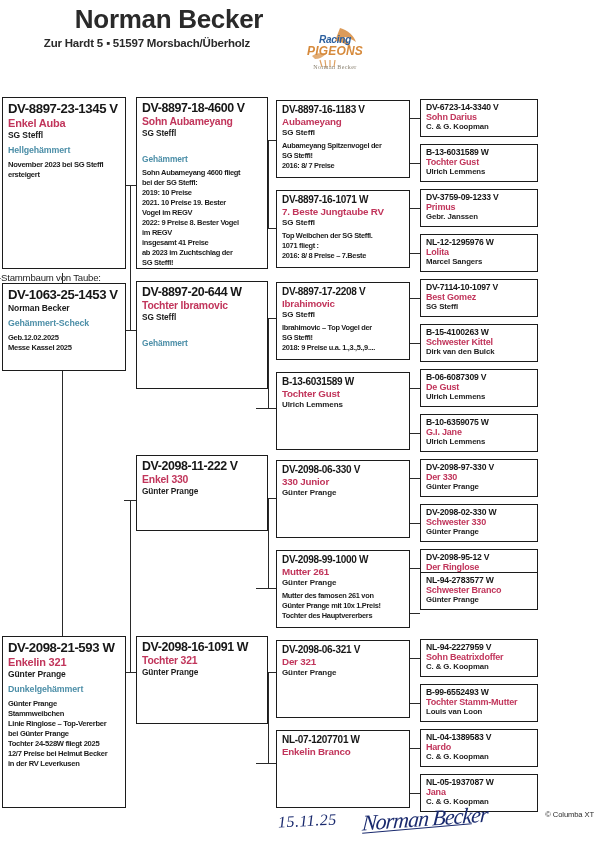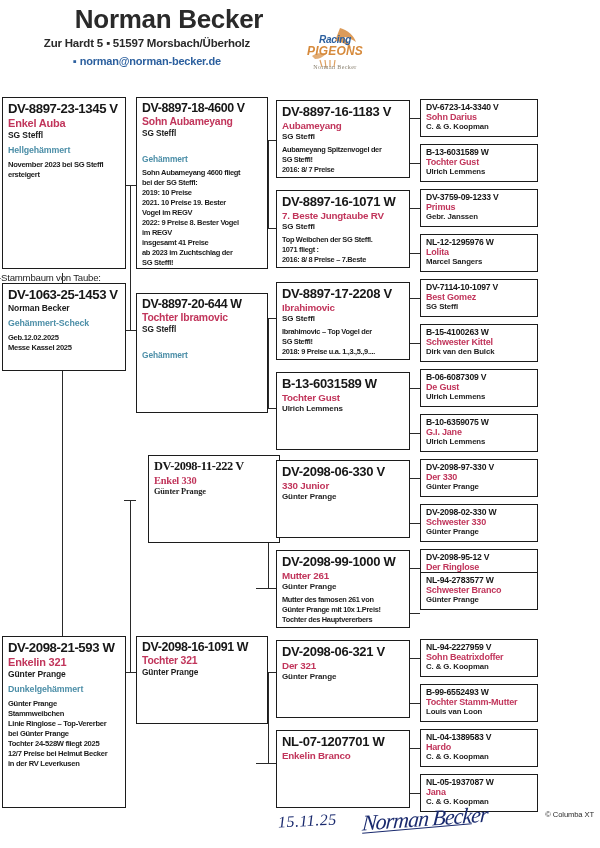--- a/index.html
+++ b/index.html
@@ -72,21 +72,21 @@
   
   .g2{width:132px;}
   .g2 .ring{font-size:12.4px;margin-bottom:1px;}
   .g2 .nick{font-size:10.4px;margin-bottom:1px;}
   .g2 .owner{font-size:8.3px;}
   .g2 .colour{font-size:8.4px;margin-top:16px;}
   .g2 .notes{font-size:7.5px;margin-top:4px;line-height:1.33;}
 
   
   .g3{width:134px;}
-  .g3 .ring{font-size:13px;margin-bottom:1px;letter-spacing:-0.3px;}
+  .g3 .ring{font-size:10px;margin-bottom:1px;letter-spacing:-0.3px;}
   .g3 .nick{font-size:9.8px;margin-bottom:1px;}
   .g3 .owner{font-size:8px;}
   .g3 .notes{font-size:7.4px;margin-top:4px;line-height:1.32;}
 
   
   .g4{width:118px;height:38px;padding:2px 3px 2px 5px;}
   .g4 .ring{font-size:8.6px;font-weight:bold;letter-spacing:-0.2px;}
   .g4 .nick{font-size:9px;margin-top:0px;}
   .g4 .owner{font-size:7.8px;margin-top:0px;}
 
@@ -121,21 +121,20 @@
     position:absolute;left:362px;top:828px;width:110px;height:1.4px;
     background:#1a2a6e;transform:rotate(-5deg);
   }
 </style>
 </head>
 <body>
 
 <div id="header">
   <div id="name-title">Norman Becker</div>
   <div id="addr-line">Zur Hardt 5 ▪ 51597 Morsbach/Überholz</div>
-  <div id="email-line">▪ norman@norman-becker.de</div>
 
   <div id="logo">
     <svg width="86" height="52" viewBox="0 0 86 52">
       <path d="M48 2 C56 4 62 10 64 16 C60 13 55 11 51 11 C55 14 58 18 59 22 C54 18 48 15 43 15 Z" fill="#d68a3c" opacity="0.85"></path>
       <path d="M20 30 C24 27 30 26 34 28 C31 31 27 33 23 33 Z" fill="#d68a3c" opacity="0.7"></path>
       <path d="M28 34 L30 41 M33 34 L34 42 M38 34 L38 41 M43 34 L42 41" stroke="#d68a3c" stroke-width="1.2" fill="none" opacity="0.8"></path>
     </svg>
     <div class="lg-racing">Racing</div>
     <div class="lg-pigeons">PIGEONS</div>
     <div class="lg-sub">Norman Becker</div>
@@ -247,28 +246,28 @@
       <div>2021. 10 Preise 19. Bester</div>
       <div>Vogel im REGV</div>
       <div>2022: 9 Preise 8. Bester Vogel</div>
       <div>im REGV</div>
       <div>insgesamt 41 Preise</div>
       <div>ab 2023 im Zuchtschlag der</div>
       <div>SG Steffl!</div>
     </div>
 </div>
 
-<div class="box g2" style="left:136px;top:293px;height:120px;">
+<div class="box g2" style="left:136px;top:281px;height:108px;">
   <div class="ring">DV-8897-20-644 W</div>
   <div class="nick">Tochter Ibramovic</div>
   <div class="owner">SG Steffl</div>
   <div class="colour">Gehämmert</div>
 </div>
 
-<div class="box g2" style="left:148px;top:455px;height:88px;font-family:Liberation Serif, serif;">
+<div class="box g2" style="left:136px;top:455px;height:76px;">
   <div class="ring">DV-2098-11-222 V</div>
   <div class="nick">Enkel 330</div>
   <div class="owner">Günter Prange</div>
 </div>
 
 <div class="box g2" style="left:136px;top:636px;height:88px;">
   <div class="ring">DV-2098-16-1091 W</div>
   <div class="nick">Tochter 321</div>
   <div class="owner">Günter Prange</div>
 </div>

